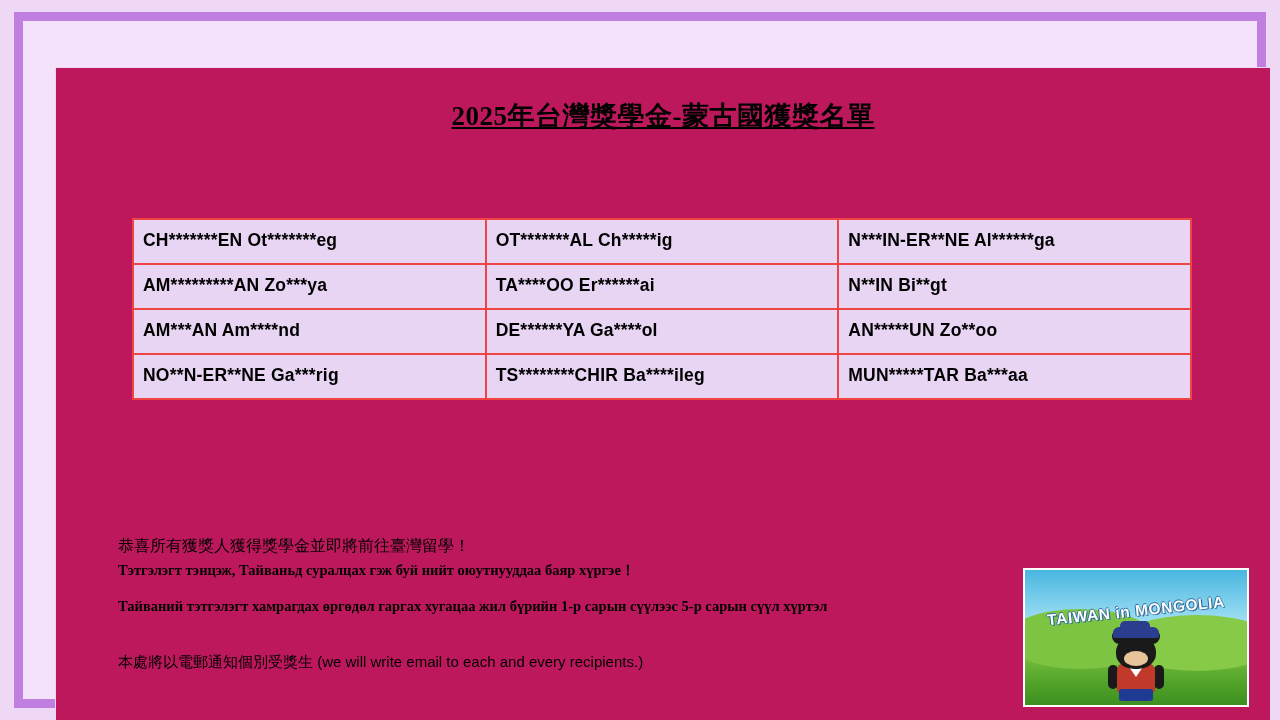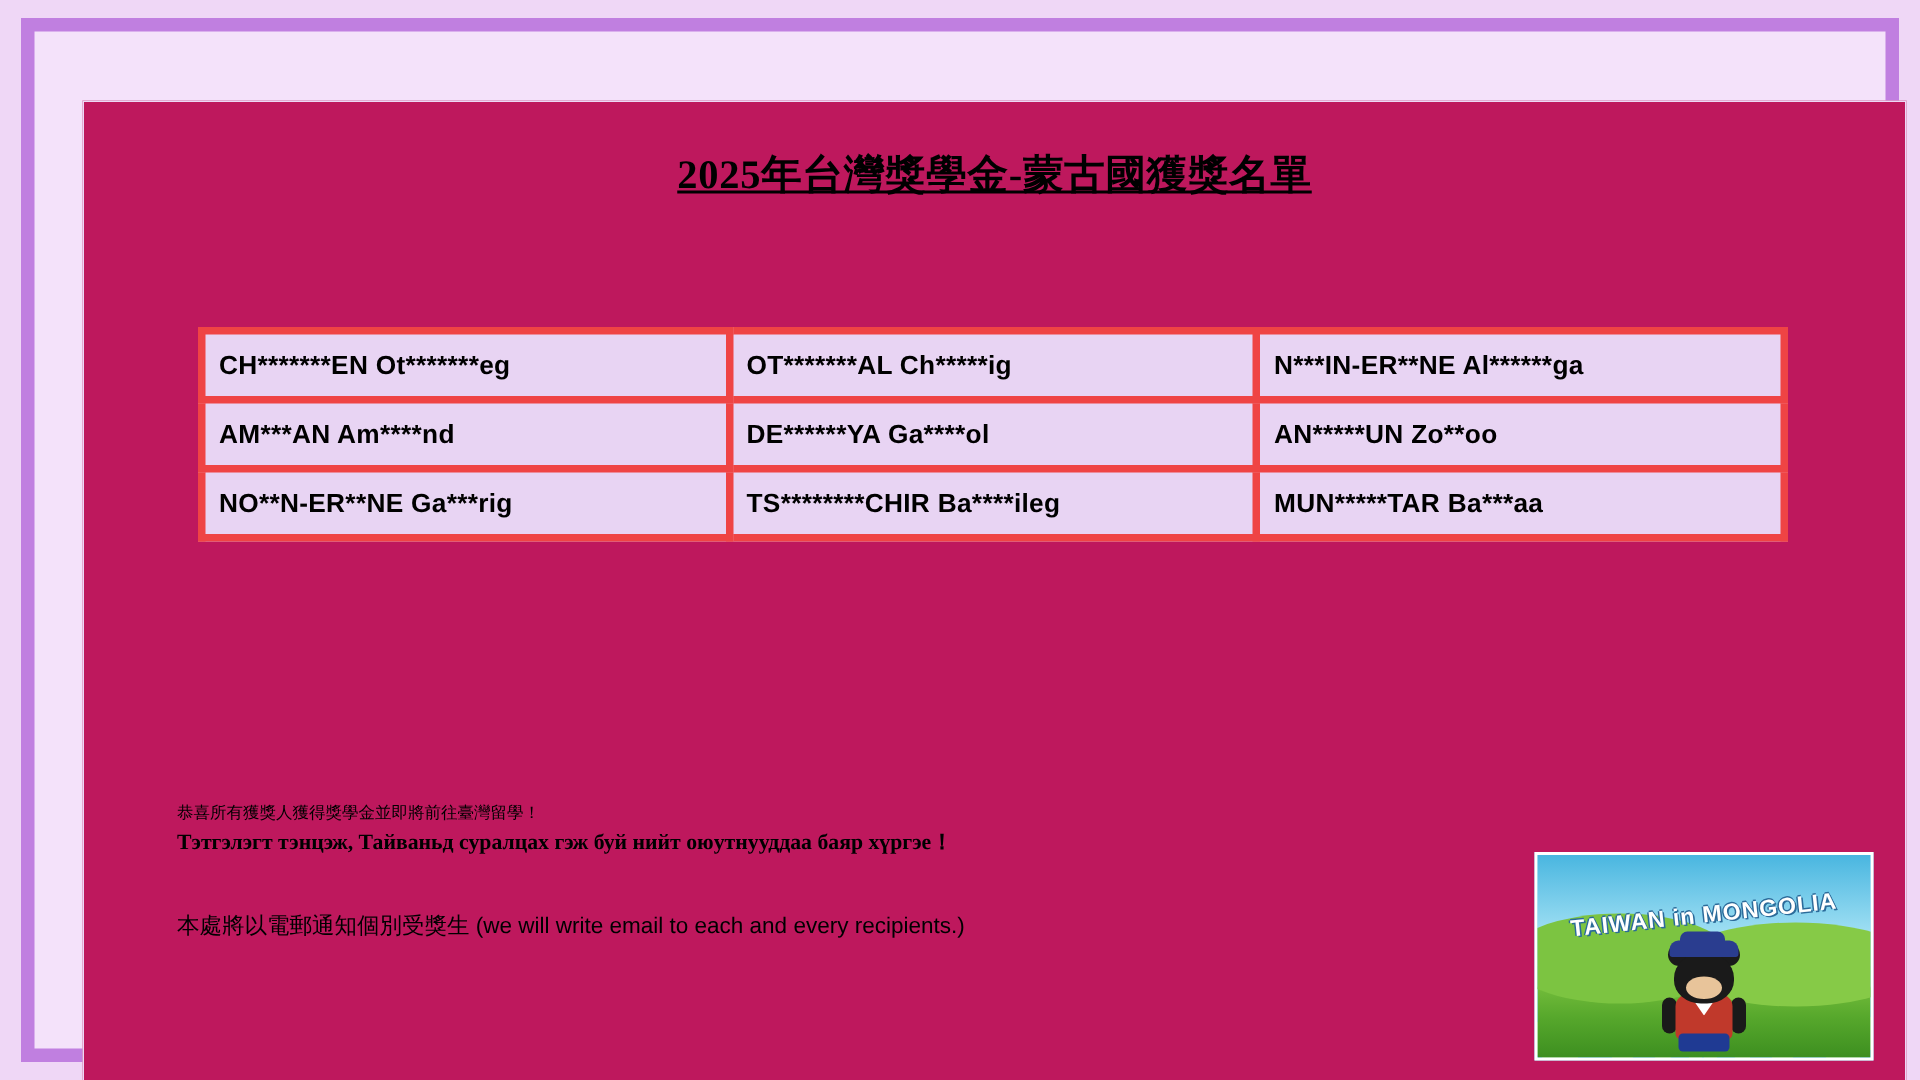--- a/index.html
+++ b/index.html
@@ -63,21 +63,21 @@
   }
   .names-table {
     position: absolute;
     left: 76px;
     top: 150px;
     width: 1060px;
     border-collapse: collapse;
     background: #e8d4f3;
   }
   .names-table td {
-    border: 5px solid #ef4444;
+    border: 2px solid #ef4444;
     font-size: 17.5px;
     font-weight: bold;
     font-family: "Liberation Sans", sans-serif;
     color: #000;
     padding: 10px 8px 10px 9px;
     height: 45px;
     vertical-align: top;
     width: 33.33%;
     box-sizing: border-box;
     letter-spacing: 0.2px;
@@ -87,21 +87,21 @@
     left: 62px;
     top: 466px;
     width: 880px;
     color: #000;
   }
   .note-block {
     margin-bottom: 14px;
   }
   .note-cn {
     font-family: "Liberation Serif", serif;
-    font-size: 11px;
+    font-size: 16px;
     line-height: 1.55;
   }
   .note-mn {
     font-family: "Liberation Serif", serif;
     font-size: 14.5px;
     line-height: 1.55;
     font-weight: bold;
   }
   .note-last {
     font-family: Liberation Sans, sans-serif;
@@ -259,40 +259,46 @@
       <div class="titles">
         <div class="title-cn">2025年台灣獎學金-蒙古國獲獎名單</div>
       </div>
 
       <table class="names-table">
         <tbody>
           <tr>
             <td>CH*******EN  Ot*******eg</td>
             <td>OT*******AL  Ch*****ig</td>
             <td>N***IN-ER**NE  Al******ga</td>
+          </tr>
+          <tr>
+            <td>AM*********AN  Zo***ya</td>
+            <td>TA****OO  Er******ai</td>
+            <td>N**IN  Bi**gt</td>
           </tr>
           <tr>
             <td>AM***AN  Am****nd</td>
             <td>DE******YA  Ga****ol</td>
             <td>AN*****UN  Zo**oo</td>
           </tr>
           <tr>
             <td>NO**N-ER**NE  Ga***rig</td>
             <td>TS********CHIR  Ba****ileg</td>
             <td>MUN*****TAR  Ba***aa</td>
           </tr>
         </tbody>
       </table>
 
       <div class="notes">
         <div class="note-block">
           <div class="note-cn">恭喜所有獲獎人獲得獎學金並即將前往臺灣留學！</div>
           <div class="note-mn">Тэтгэлэгт  тэнцэж,  Тайваньд  суралцах  гэж  буй нийт  оюутнууддаа  баяр хүргэе！</div>
         </div>
         <div class="note-block">
+          <div class="note-mn">Тайваний  тэтгэлэгт  хамрагдах  өргөдөл гаргах  хугацаа  жил  бүрийн  1-р сарын  сүүлээс 5-р сарын  сүүл хүртэл</div>
         </div>
         <div class="note-block">
           <div class="note-last">本處將以電郵通知個別受獎生 (we will write email to each and every recipients.)</div>
         </div>
       </div>
 
       <div class="logo">
         <div class="logo-sky"></div>
         <div class="logo-rays"></div>
         <div class="logo-ground"></div>

